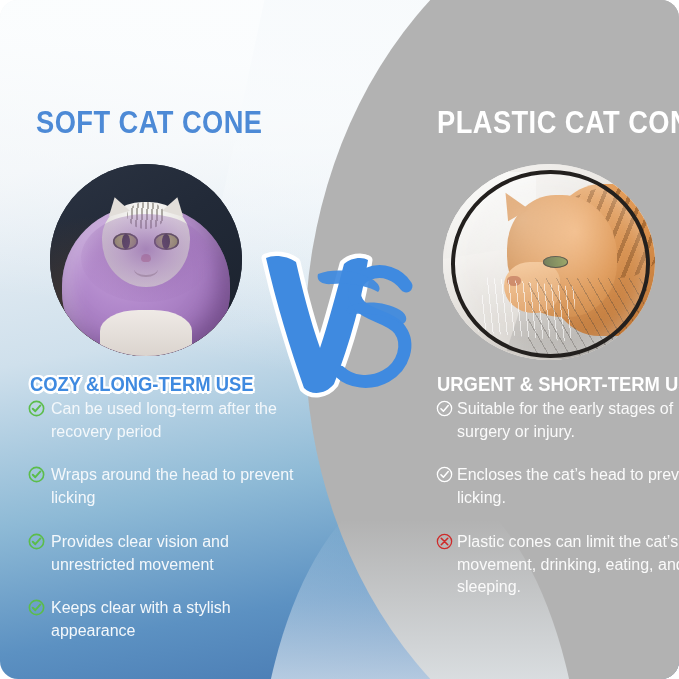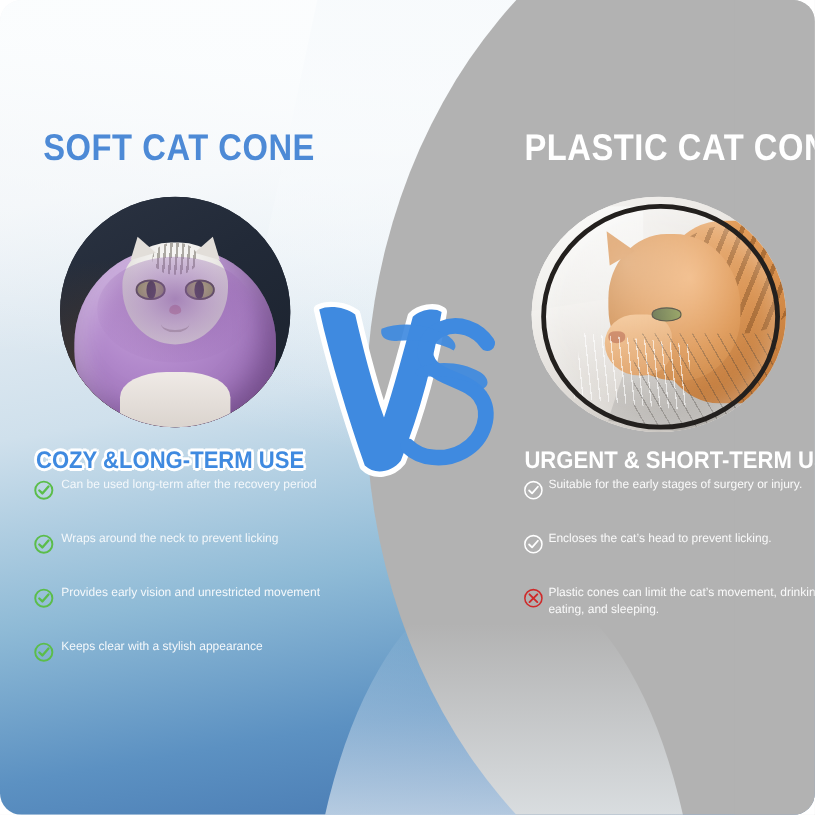--- a/index.html
+++ b/index.html
@@ -173,21 +173,21 @@
   .bullets-right{left:436px;top:398px;}
   .bullet{
     display:flex;
     align-items:flex-start;
     gap:6px;
     margin-bottom:21px;
   }
   .bullets-right .bullet{gap:4px;}
   .bullet .bi{flex:0 0 auto;margin-top:2px;}
   .bullet .btxt{
-    font-size:10px;
+    font-size:16px;
     line-height:1.42;
     color:#ffffff;
   }
   .bullets-left .btxt{color:#f4f8fb;}
   .bullets-right .btxt{color:#fafafa;}
 </style>
 </head>
 <body>
 
 <div id="canvas">
@@ -232,31 +232,31 @@
       <span class="btxt">Can be used long-term after the recovery period</span>
     </div>
 
     <div class="bullet">
       <span class="bi">
         <svg width="17" height="17" viewBox="0 0 20 20">
           <circle cx="10" cy="10" r="8.4" fill="none" stroke="#5bbd4a" stroke-width="1.9"></circle>
           <path d="M5.6 10.3 L8.6 13.2 L14.6 6.4" fill="none" stroke="#5bbd4a" stroke-width="2.3" stroke-linecap="round" stroke-linejoin="round"></path>
         </svg>
       </span>
-      <span class="btxt">Wraps around the neck to prevent licking</span>
+      <span class="btxt">Wraps around the head to prevent licking</span>
     </div>
 
     <div class="bullet">
       <span class="bi">
         <svg width="17" height="17" viewBox="0 0 20 20">
           <circle cx="10" cy="10" r="8.4" fill="none" stroke="#5bbd4a" stroke-width="1.9"></circle>
           <path d="M5.6 10.3 L8.6 13.2 L14.6 6.4" fill="none" stroke="#5bbd4a" stroke-width="2.3" stroke-linecap="round" stroke-linejoin="round"></path>
         </svg>
       </span>
-      <span class="btxt">Provides early vision and unrestricted movement</span>
+      <span class="btxt">Provides clear vision and unrestricted movement</span>
     </div>
 
     <div class="bullet">
       <span class="bi">
         <svg width="17" height="17" viewBox="0 0 20 20">
           <circle cx="10" cy="10" r="8.4" fill="none" stroke="#5bbd4a" stroke-width="1.9"></circle>
           <path d="M5.6 10.3 L8.6 13.2 L14.6 6.4" fill="none" stroke="#5bbd4a" stroke-width="2.3" stroke-linecap="round" stroke-linejoin="round"></path>
         </svg>
       </span>
       <span class="btxt">Keeps clear with a stylish appearance</span>

